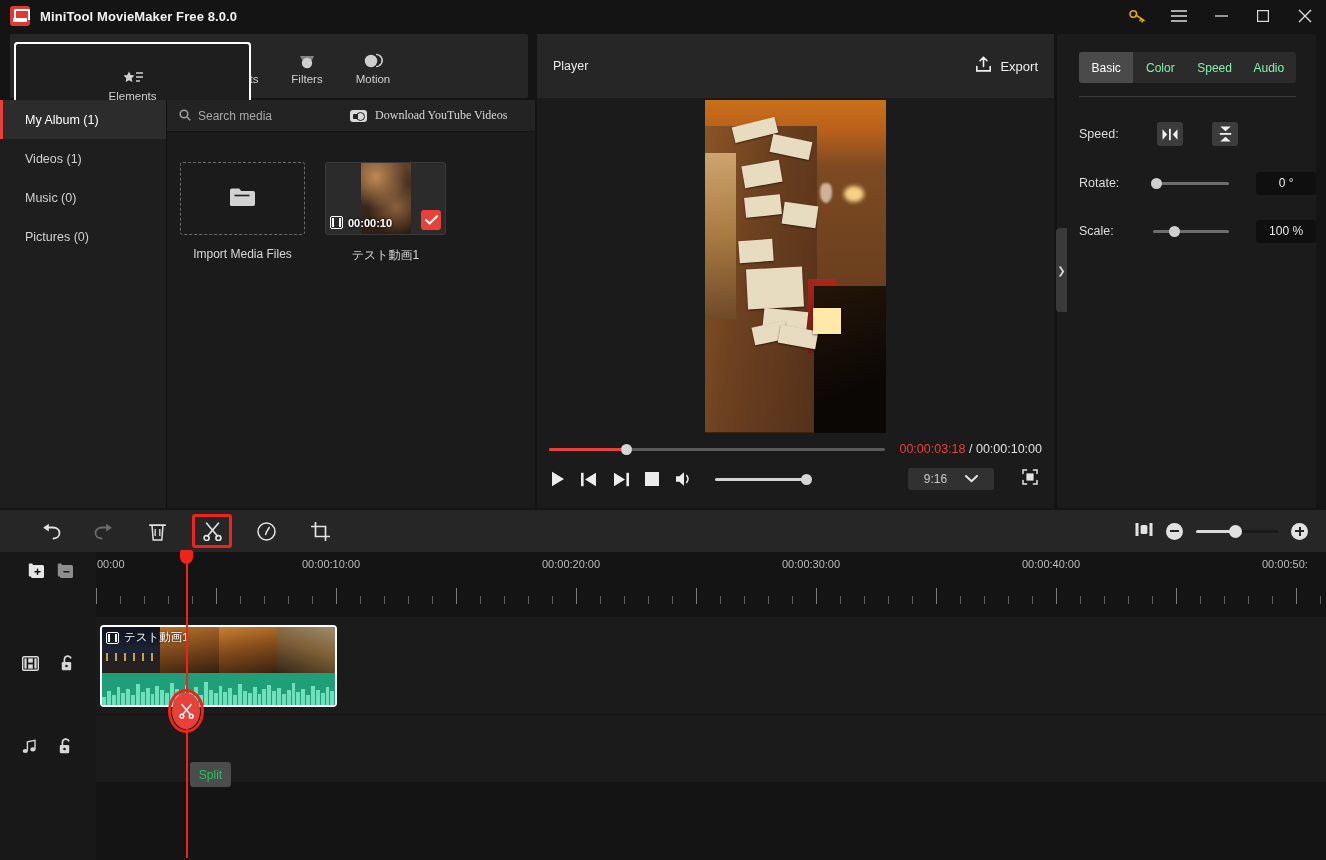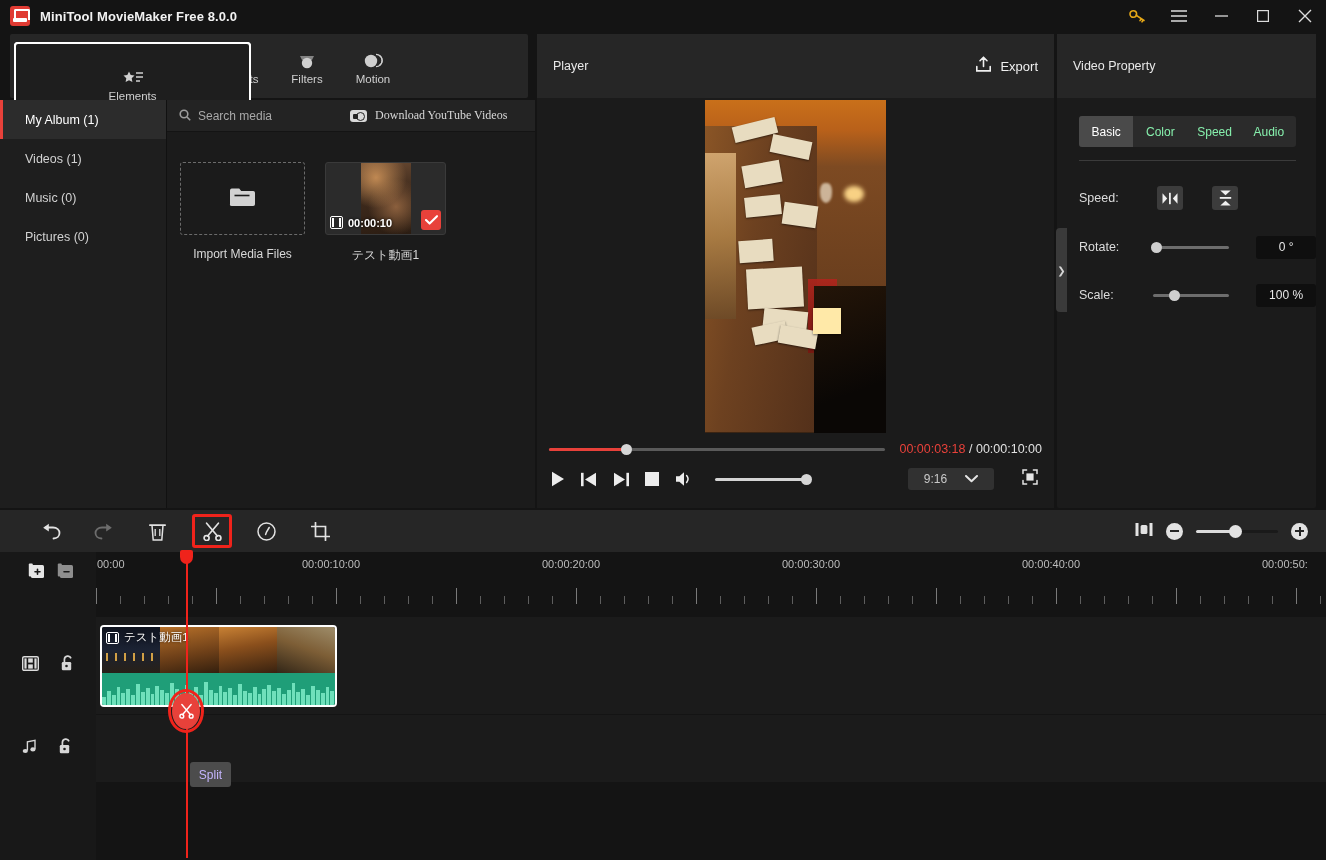--- a/index.html
+++ b/index.html
@@ -364,21 +364,21 @@
 
   .split-marker {
     position: absolute; left: 172px; top: 693px; width: 28px; height: 36px;
     background: #e8413a; border-radius: 50% 50% 50% 50%;
     display: flex; align-items: center; justify-content: center;
     outline: 3px solid #f0231b; outline-offset: 1px; z-index: 30;
   }
   .split-tip {
     position: absolute; left: 190px; top: 762px; width: 41px; height: 25px;
     background: #4c4c4c; border-radius: 3px; display: flex;
-    align-items: center; justify-content: center; font-size: 12px; color: #c4b5fd;
+    align-items: center; justify-content: center; font-size: 12px; color: #22c55e;
     z-index: 31;
   }
   .playhead {
     position: absolute; left: 186px; top: 552px; width: 2px; height: 306px;
     background: #f0231b; z-index: 20;
   }
   .playhead-knob {
     position: absolute; left: 180px; top: 550px; width: 13px; height: 14px;
     background: #f0231b; border-radius: 2px 2px 50% 50%; z-index: 21;
   }
@@ -649,23 +649,20 @@
           <svg width="16" height="16" viewBox="0 0 16 16">
               <path d="M1 4.6V1h3.6M11.4 1H15v3.6M15 11.4V15h-3.6M4.6 15H1v-3.6" fill="none" stroke="currentColor" stroke-width="1.5" stroke-linecap="round"></path>
               <rect x="4.4" y="4.4" width="7.2" height="7.2" fill="currentColor"></rect>
             </svg>
         </span>
       </div>
     </div>
   </div>
 
   <div class="prop-panel">
-    <div class="prop-head">
-      <div class="ptitle">Video Property</div>
-    </div>
     <div class="prop-body">
       <div class="prop-tabs">
         <div class="ptab active">
             <span>Basic</span>
           </div>
         <div class="ptab">
             <span>Color</span>
           </div>
         <div class="ptab">
             <span>Speed</span>

